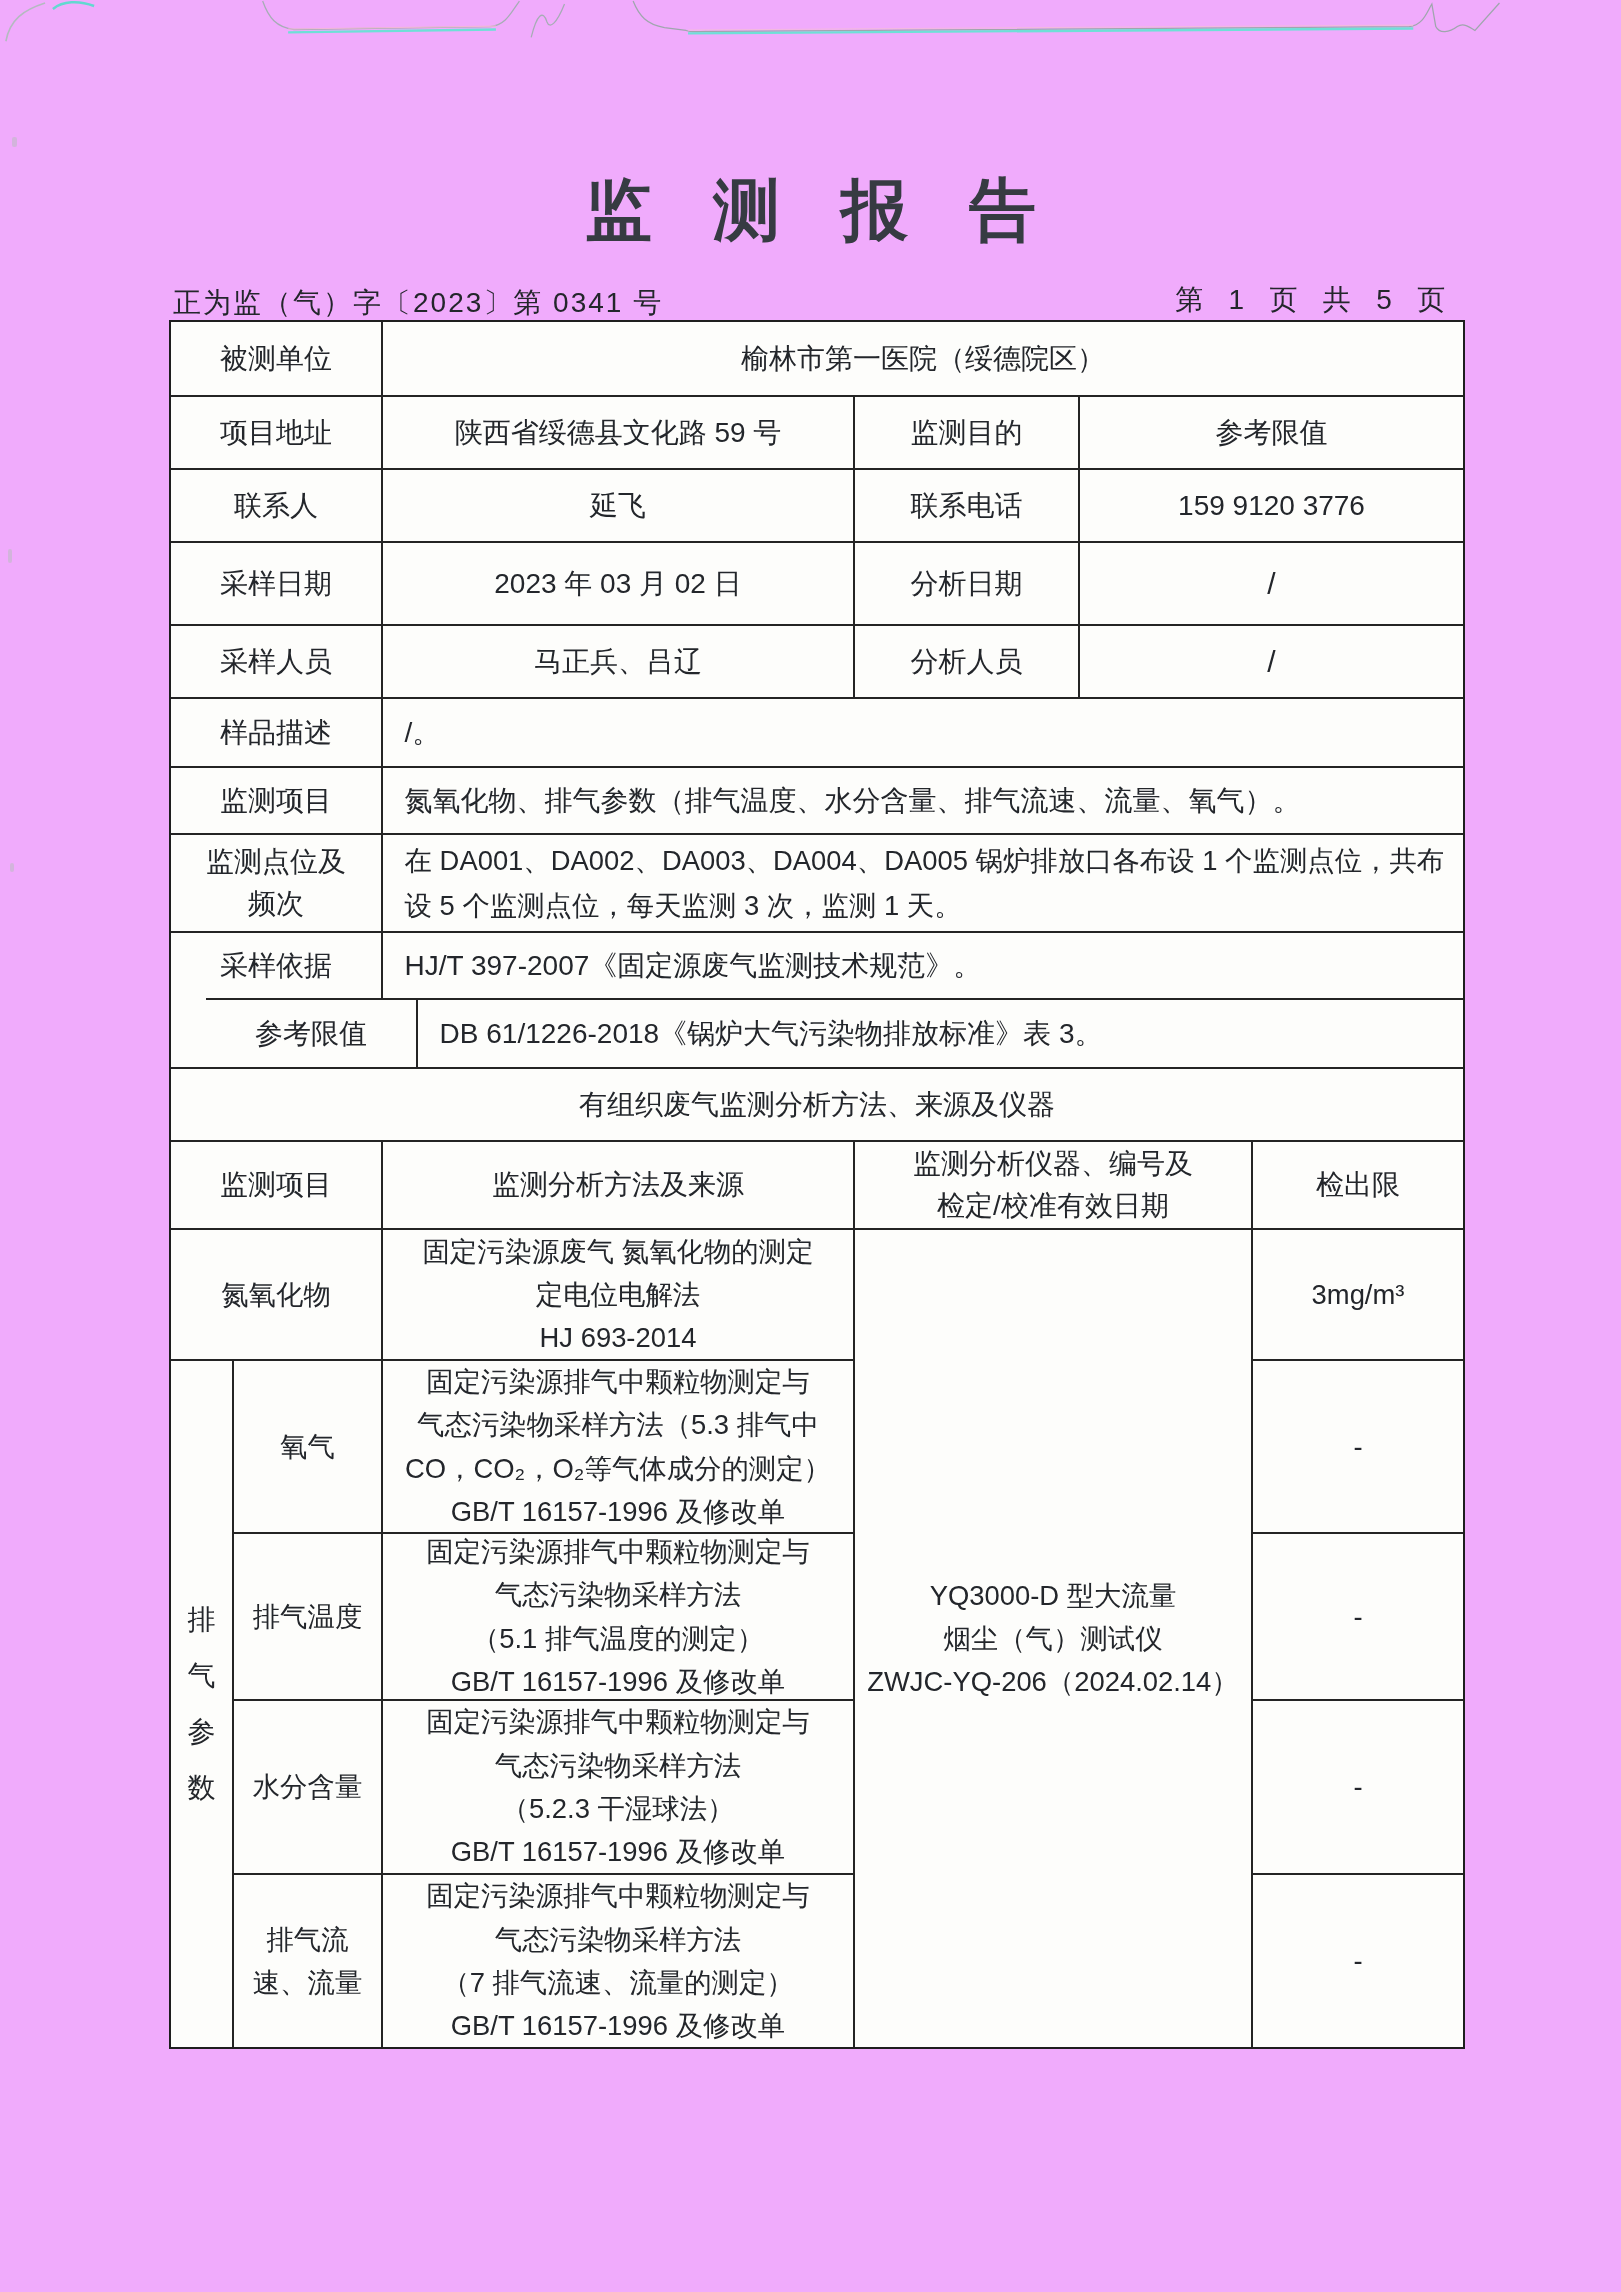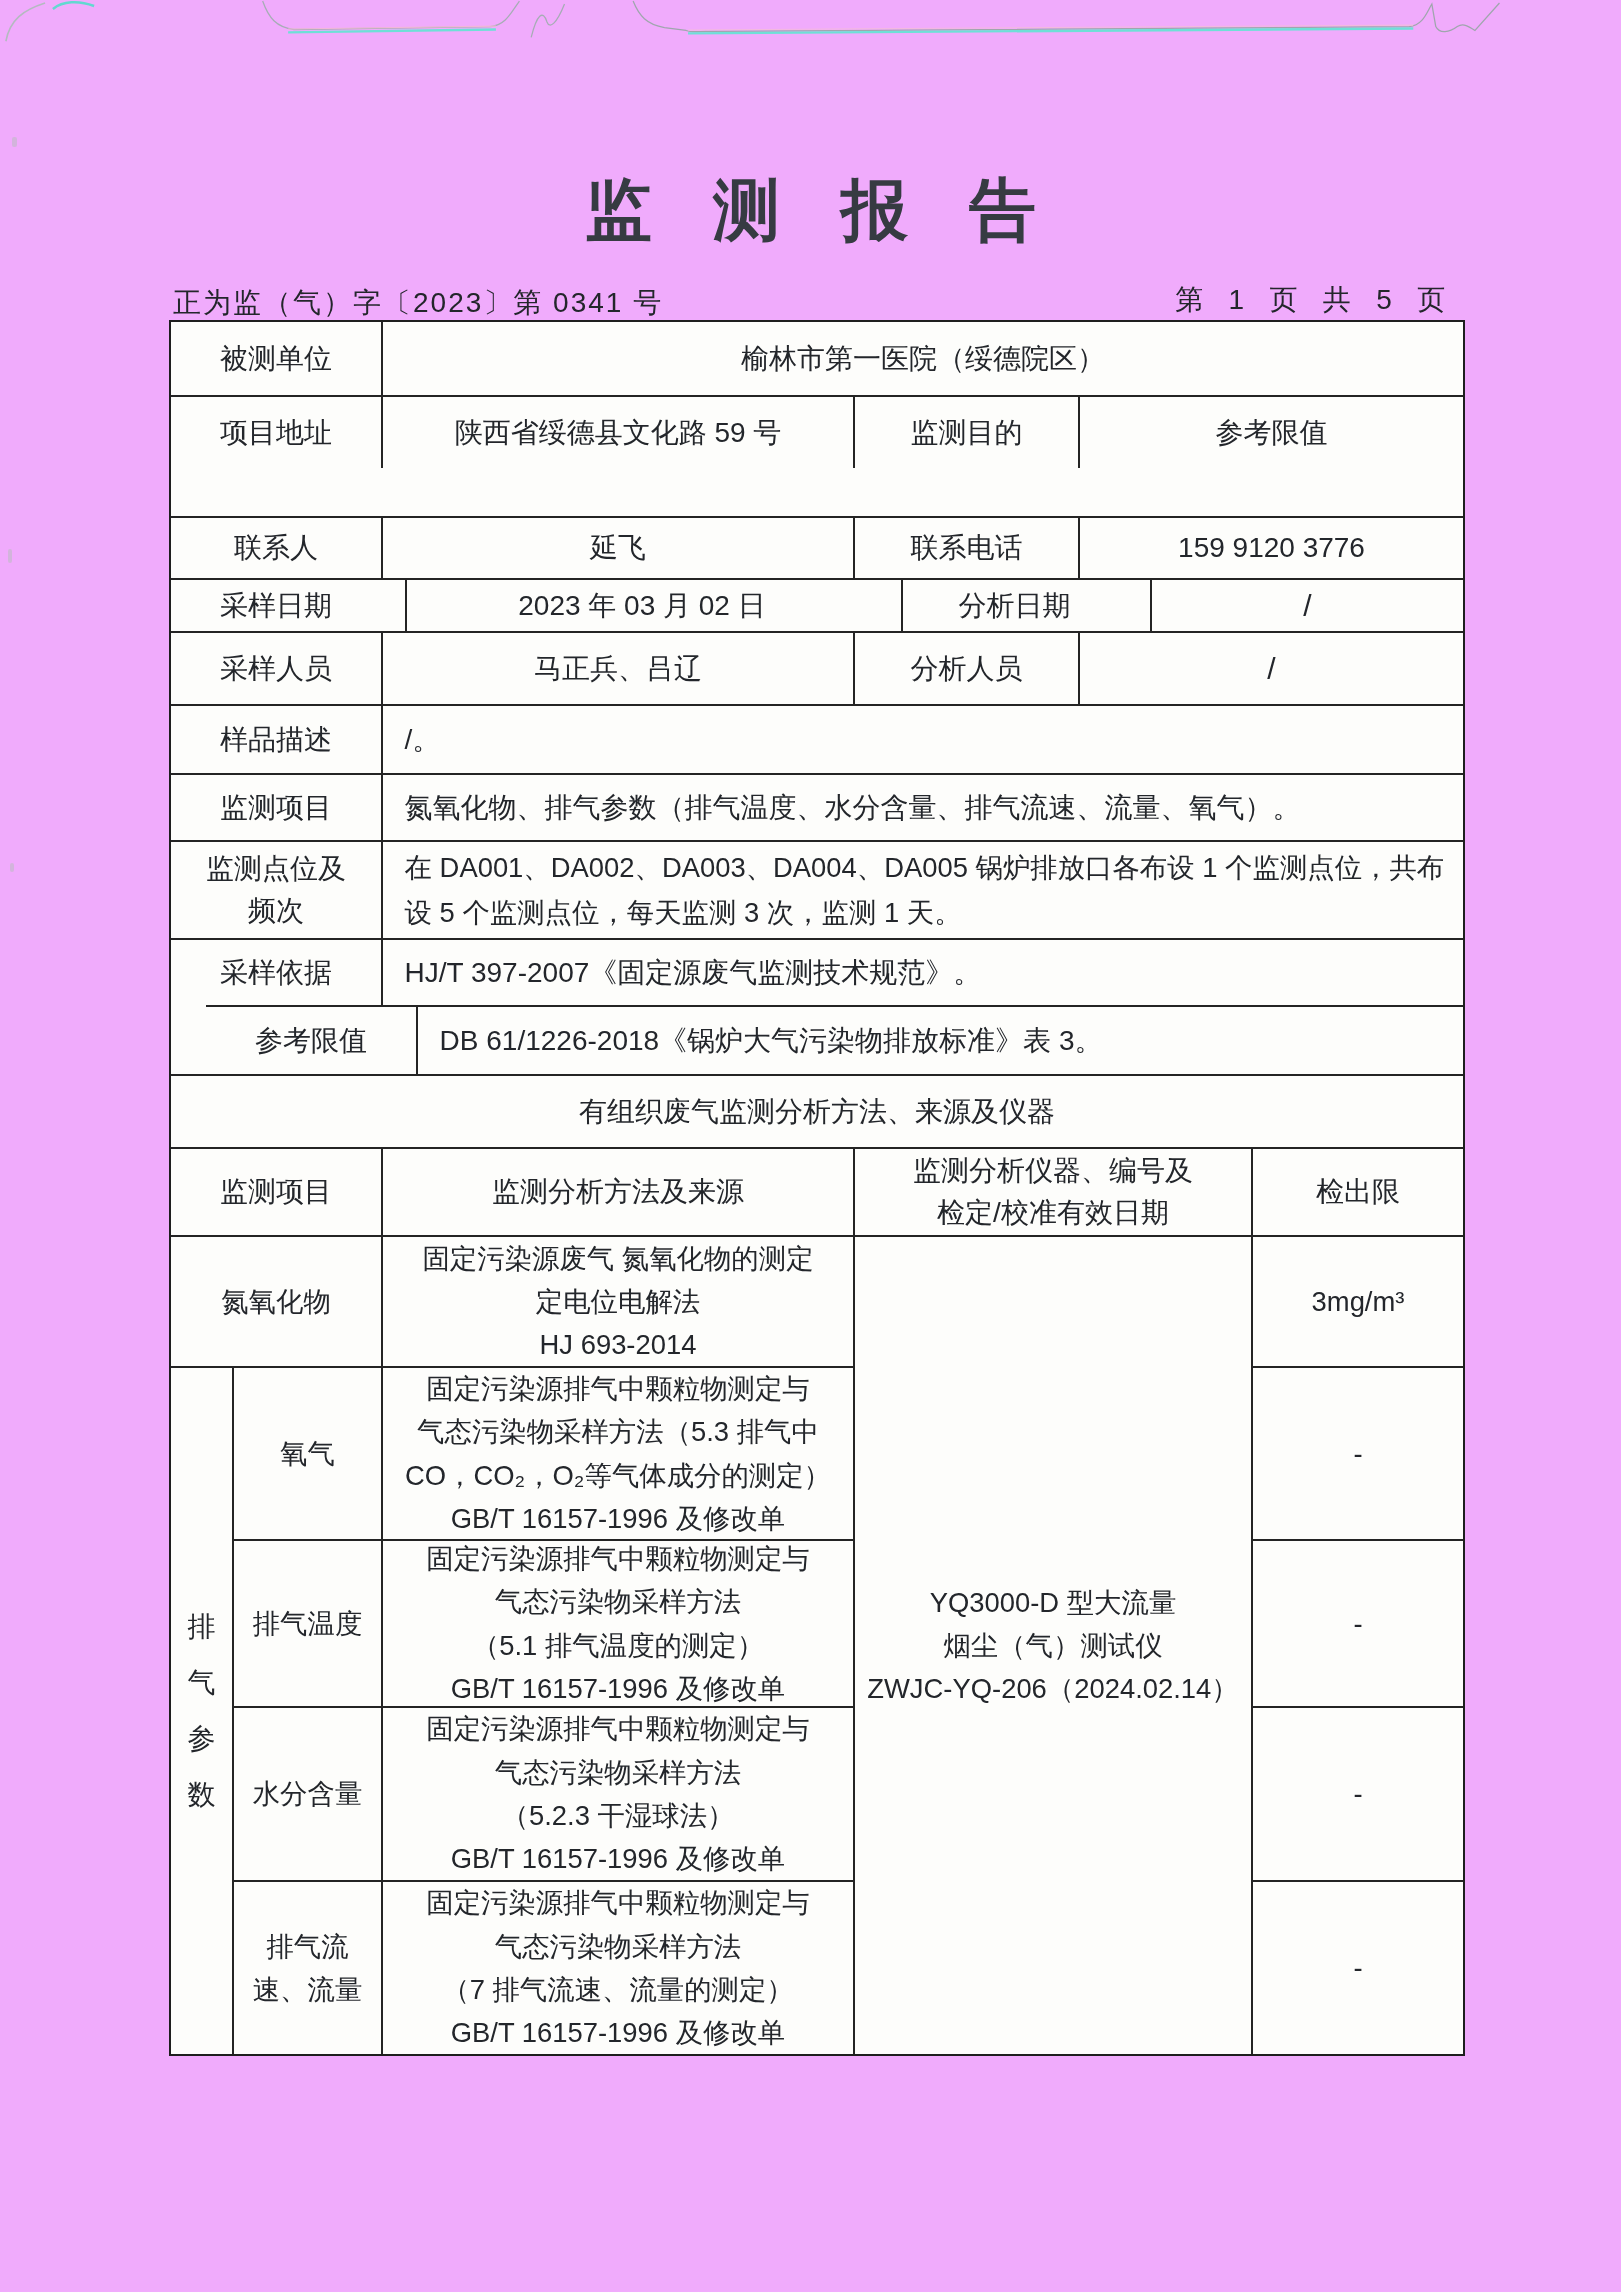--- a/index.html
+++ b/index.html
@@ -100,28 +100,28 @@
       <div class="cell v-full bl">榆林市第一医院（绥德院区）</div>
     </div>
 
     <div class="row" style="height:73px;">
       <div class="cell label">项目地址</div>
       <div class="cell v1 bl">陕西省绥德县文化路 59 号</div>
       <div class="cell l2 bl">监测目的</div>
       <div class="cell v2 bl">参考限值</div>
     </div>
 
-    <div class="row" style="height:62px;margin-top:48px;">
+    <div class="row" style="height:73px;">
       <div class="cell label">联系人</div>
       <div class="cell v1 bl">延飞</div>
       <div class="cell l2 bl">联系电话</div>
       <div class="cell v2 bl">159 9120 3776</div>
     </div>
 
-    <div class="row" style="height:53px;gap:24px;">
+    <div class="row" style="height:83px;">
       <div class="cell label">采样日期</div>
       <div class="cell v1 bl">2023 年 03 月 02 日</div>
       <div class="cell l2 bl">分析日期</div>
       <div class="cell v2 bl slash">/</div>
     </div>
 
     <div class="row" style="height:73px;">
       <div class="cell label">采样人员</div>
       <div class="cell v1 bl">马正兵、吕辽</div>
       <div class="cell l2 bl">分析人员</div>

